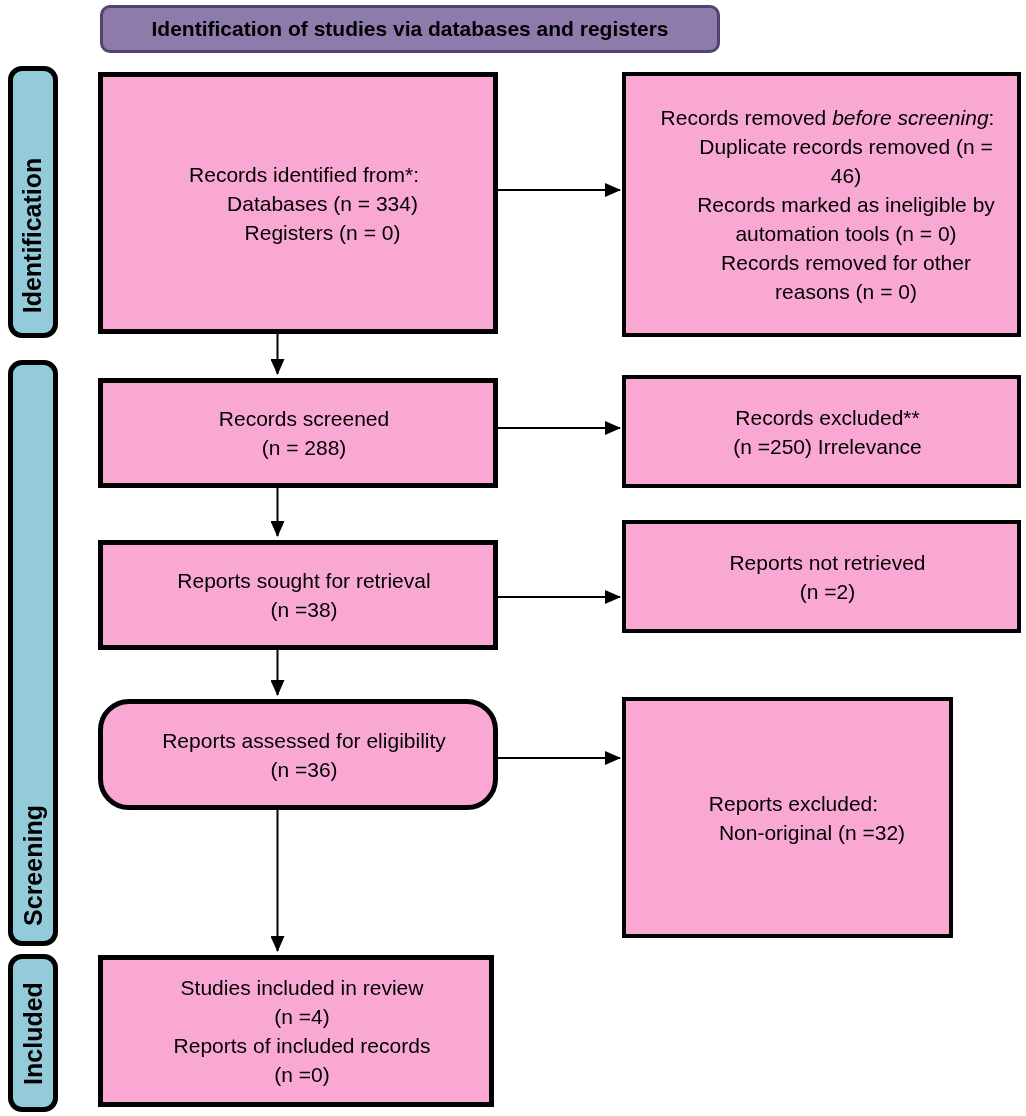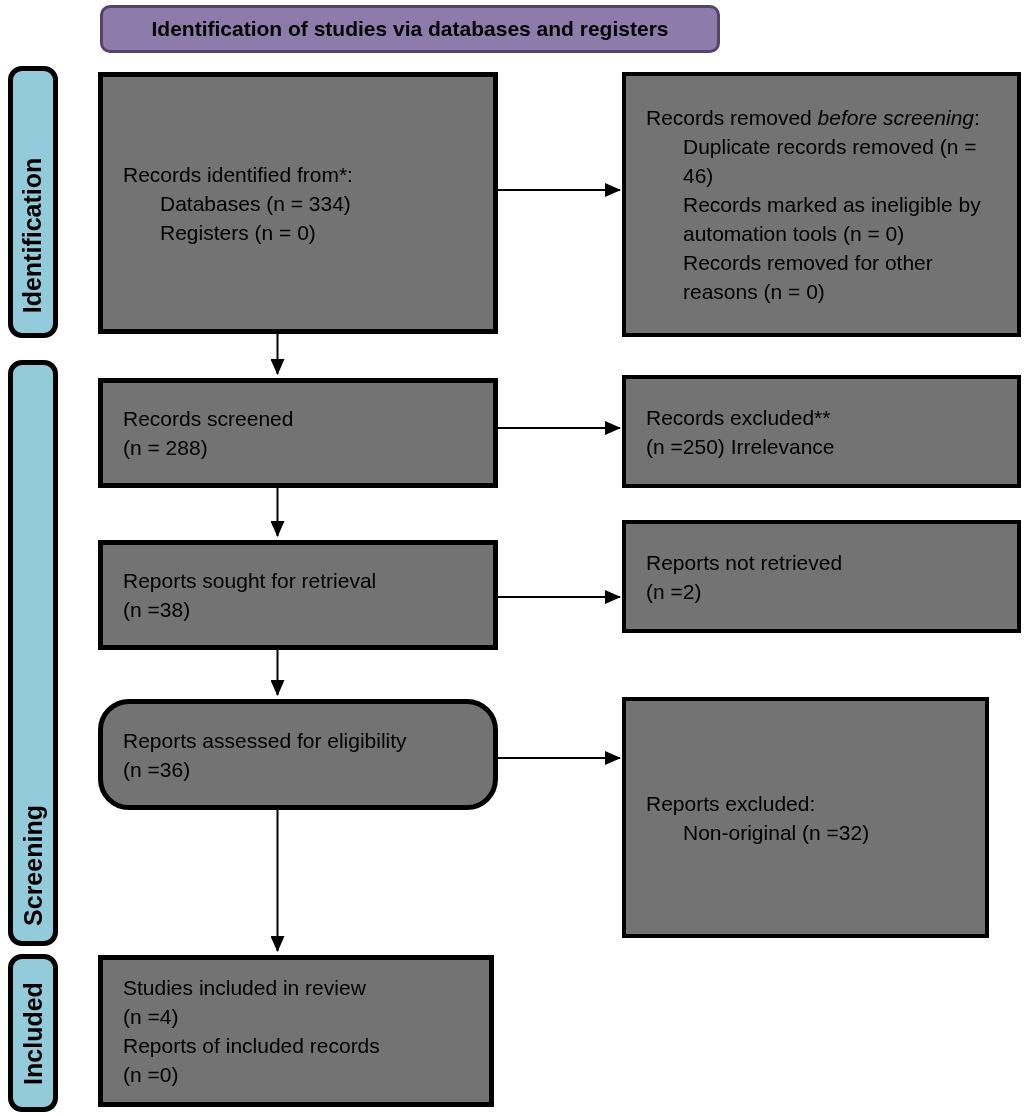--- a/index.html
+++ b/index.html
@@ -55,42 +55,43 @@
     font-size: 25px;
     font-weight: bold;
     white-space: nowrap;
   }
   #bar-identification .vtext { transform: translateY(33px)  rotate(-90deg); }
   #bar-screening      .vtext { transform: translateY(212px) rotate(-90deg); }
   #bar-included       .vtext { transform: rotate(-90deg); }
   
   .pbox {
     position: absolute;
-    background: #737373;
+    background: #f9a8d4;
     border: 5px solid var(--box-border, #000);
     display: flex;
     flex-direction: column;
     justify-content: center;
     padding: 6px 8px 6px 20px;
     font-size: 21px;
     line-height: 29px;
+    text-align: center;
   }
   .rbox { border-width: 4px; }
   .tline { }
   .indent { padding-left: 37px; }
   .it { font-style: italic; }
 
   #box-records-identified    { left: 98px;  top: 72px;  width: 400px; height: 262px; }
   #box-records-removed       { left: 622px; top: 72px;  width: 399px; height: 265px; }
   #box-records-screened      { left: 98px;  top: 378px; width: 400px; height: 110px; }
   #box-records-excluded      { left: 622px; top: 375px; width: 399px; height: 113px; }
   #box-reports-sought        { left: 98px;  top: 540px; width: 400px; height: 110px; }
   #box-reports-not-retrieved { left: 622px; top: 520px; width: 399px; height: 113px; }
   #box-reports-assessed      { left: 98px;  top: 699px; width: 400px; height: 111px; border-radius: 31px; }
-  #box-reports-excluded      { left: 622px; top: 697px; width: 367px; height: 241px; }
+  #box-reports-excluded      { left: 622px; top: 697px; width: 331px; height: 241px; }
   #box-studies-included      { left: 98px;  top: 955px; width: 396px; height: 152px; }
 </style>
 </head>
 <body>
 
 <div class="canvas">
 
   <svg class="arrows" width="1026" height="1116" viewBox="0 0 1026 1116">
     <defs>
       <marker id="ah" markerUnits="userSpaceOnUse" markerWidth="16" markerHeight="14" refX="15" refY="7" orient="auto">

